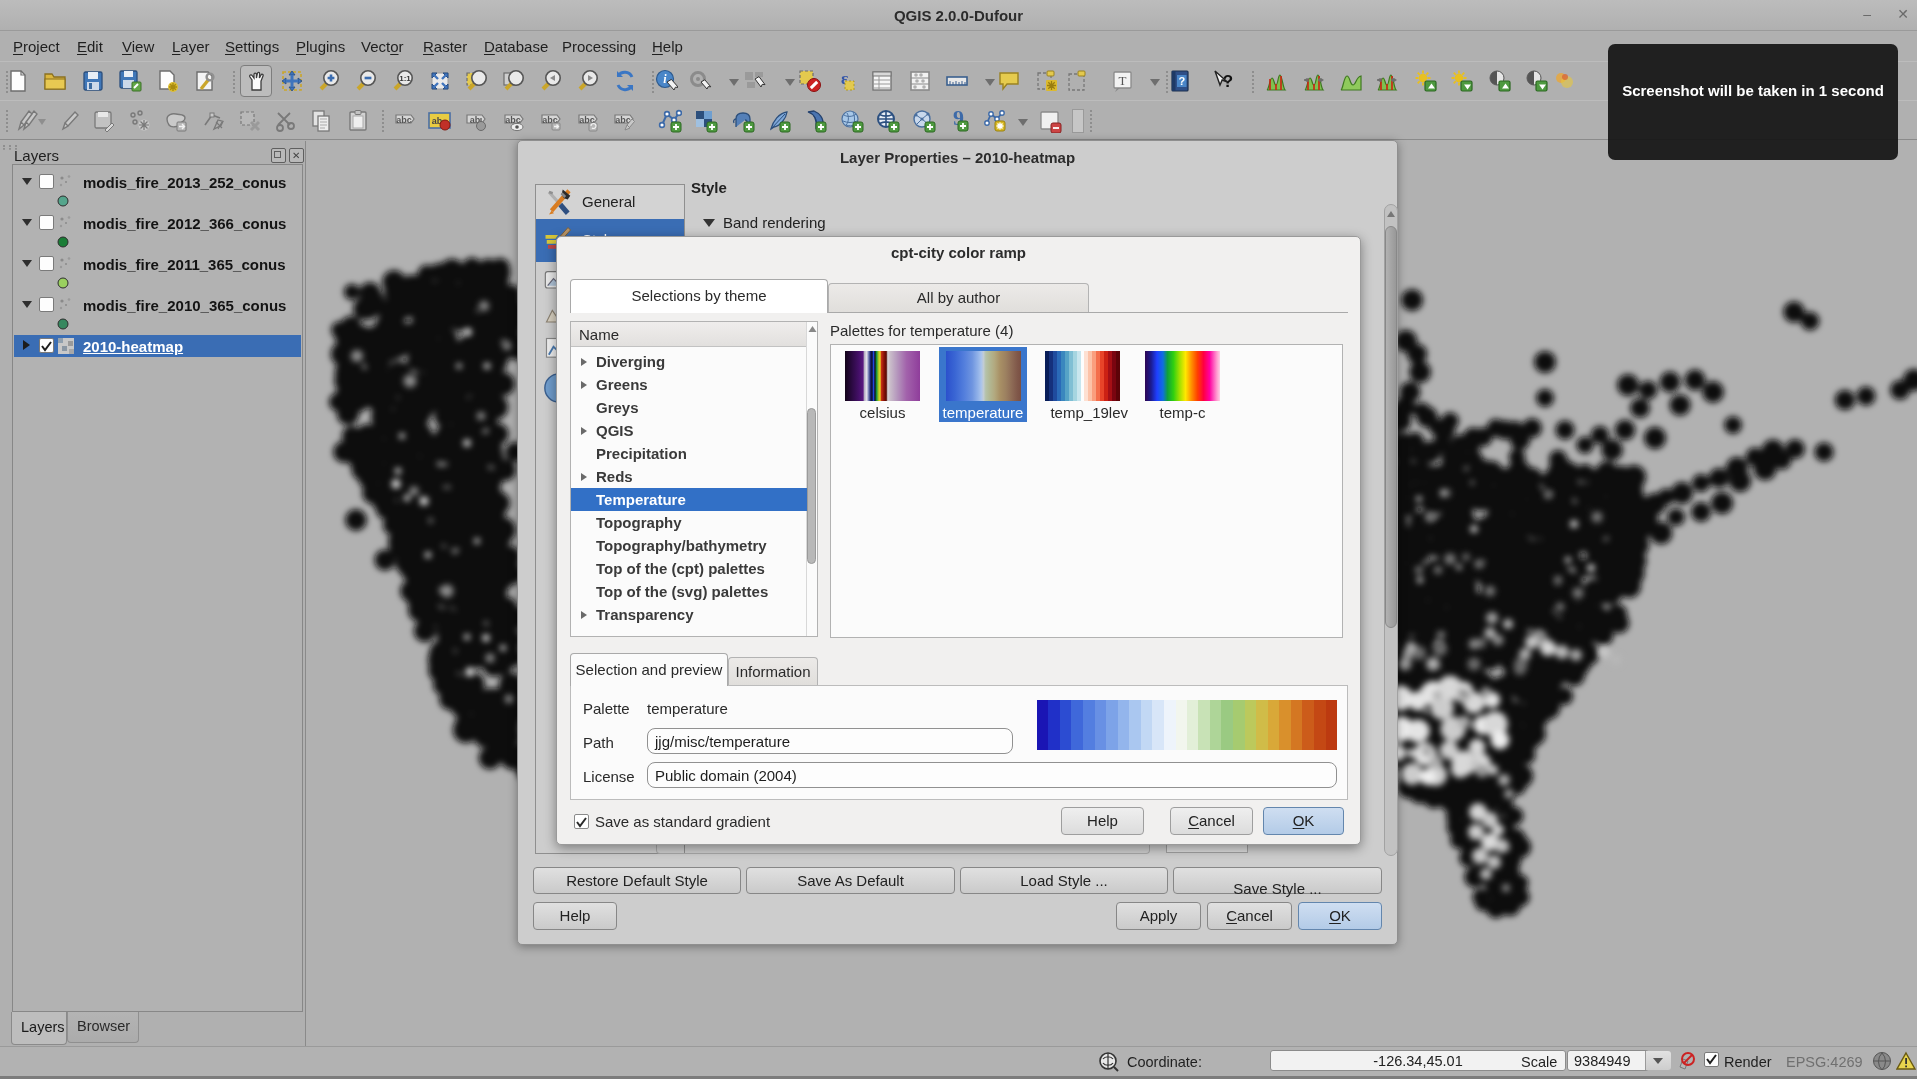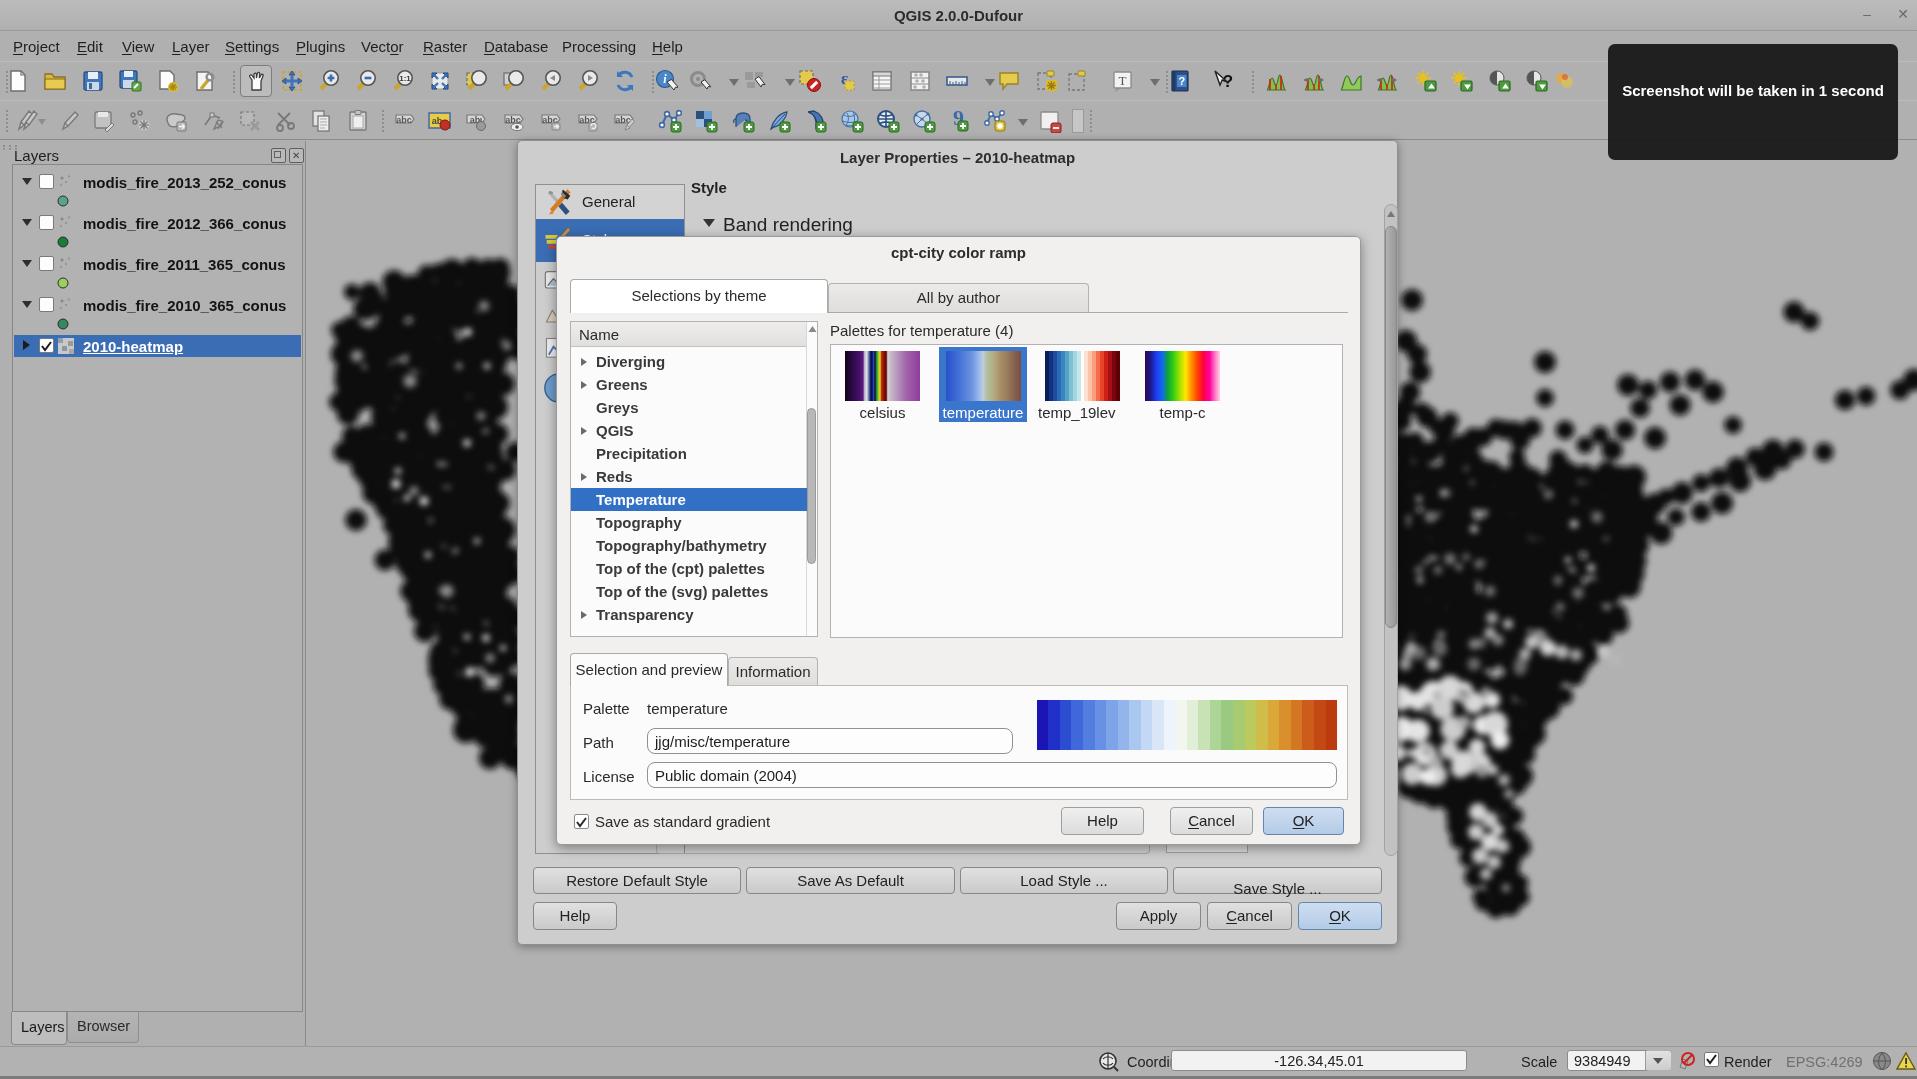--- a/index.html
+++ b/index.html
@@ -1528,21 +1528,21 @@
     <div class="abs" style="left:21px;top:878px;font-size:14.5px;color:#1a1a1a">Layers</div>
     <div class="abs" style="left:77px;top:877px;font-size:14.5px;color:#2a2a2a">Browser</div>
   </div>
 <div class="abs statusbar">
     <svg class="abs" style="left:1098px;top:4px" width="21" height="21">
       <circle cx="10" cy="10" r="8" fill="#e8e8e8" stroke="#333" stroke-width="1.6"></circle>
       <path d="M5 8c2-3 8-3 10 0M5 12c2 3 8 3 10 0M10 2v16" stroke="#333" fill="none" stroke-width="1.2"></path>
       <path d="M16 16l4 4" stroke="#333" stroke-width="2"></path>
     </svg>
     <div class="abs sbtext" style="left:1127px">Coordinate:</div>
-    <div class="abs sbinput" style="left:1171px;top:3px;width:296px;height:21px;text-align:center;padding-top:2px">-126.34,45.01</div>
+    <div class="abs sbinput" style="left:1270px;top:3px;width:296px;height:21px;text-align:center;padding-top:2px">-126.34,45.01</div>
     <div class="abs sbtext" style="left:1521px">Scale</div>
     <div class="abs sbinput" style="left:1567px;top:3px;width:82px;height:21px;padding:2px 0 0 6px">9384949</div>
     <div class="abs" style="left:1645px;top:4px;width:26px;height:19px;background:linear-gradient(#e2e2e2,#cdcdcd);border-left:1px solid #9a9a9a;border-radius:0 3px 3px 0"></div>
     <div class="abs" style="left:1653px;top:11px;width:0;height:0;border-left:5px solid transparent;border-right:5px solid transparent;border-top:6px solid #555"></div>
     <svg class="abs" style="left:1674px;top:4px" width="22" height="22">
       <path d="M6 16l3-8 5 2-3 8z" fill="#b8b8b8" stroke="#777"></path>
       <circle cx="14" cy="8" r="6" fill="none" stroke="#c22" stroke-width="2"></circle>
       <path d="M10 12l8-8" stroke="#c22" stroke-width="2"></path>
     </svg>
     <div class="abs cb" style="left:1704px;top:5px"><svg width="13" height="13">
@@ -1596,21 +1596,21 @@
         <path d="M5 17l4-7 4 4 5-8" stroke="#4a7ab0" fill="none" stroke-width="1.6"></path>
       </svg>
       <svg class="abs" style="left:6px;top:186px" width="34" height="34" viewBox="0 0 24 24">
         <circle cx="12" cy="12" r="10" fill="#6f9ccc" stroke="#3a5f8e"></circle>
         <rect x="10.5" y="9" width="3" height="9" fill="#fff"></rect>
         <rect x="10.5" y="5" width="3" height="3" fill="#fff"></rect>
       </svg>
     </div>
     <div class="abs" style="left:173px;top:38px;font-size:15px;font-weight:bold;color:#222">Style</div>
     <div class="abs" style="left:185px;top:78px;width:0;height:0;border-left:6px solid transparent;border-right:6px solid transparent;border-top:8px solid #333"></div>
-    <div class="abs" style="left:205px;top:73px;font-size:19px;color:#222">Band rendering</div>
+    <div class="abs" style="left:205px;top:73px;font-size:15px;color:#222">Band rendering</div>
     <div class="abs" style="left:866px;top:63px;width:14px;height:652px;background:#c2c2c2;border:1px solid #a2a2a2;border-radius:7px"></div>
     <div class="abs" style="left:867px;top:85px;width:12px;height:402px;background:linear-gradient(90deg,#b2b2b2,#989898);border:1px solid #888;border-radius:6px"></div>
     <div class="abs" style="left:869px;top:70px;width:0;height:0;border-left:4px solid transparent;border-right:4px solid transparent;border-bottom:6px solid #777"></div>
     <div class="abs" style="left:138px;top:700px;width:494px;height:13px;border:1px solid #a8a8a8;border-top:none;border-radius:0 0 4px 4px"></div>
     <div class="abs" style="left:648px;top:700px;width:82px;height:12px;background:#dcdcdc;border:1px solid #a0a0a0;border-top:none"></div>
     <div class="abs btn" style="left:15px;top:726px;width:208px;height:27px;padding-top:4px">Restore Default Style</div>
     <div class="abs btn" style="left:228px;top:726px;width:209px;height:27px;padding-top:4px">Save As Default</div>
     <div class="abs btn" style="left:442px;top:726px;width:208px;height:27px;padding-top:4px">Load Style ...</div>
     <div class="abs btn" style="left:655px;top:726px;width:209px;height:27px;padding-top:12px">Save Style ...</div>
     <div class="abs btn" style="left:15px;top:761px;width:84px;height:28px;padding-top:4px">Help</div>
@@ -1800,21 +1800,21 @@
             <stop offset="86%" stop-color="#ff00a0"></stop>
             <stop offset="92%" stop-color="#ff60c0"></stop>
             <stop offset="96%" stop-color="#ff9fd0"></stop>
             <stop offset="100%" stop-color="#ffd0e8"></stop>
           </linearGradient>
         </defs>
         <rect width="75" height="50" fill="url(#g314)"></rect>
       </svg>
       <div class="abs" style="left:14px;top:59px;width:75px;text-align:center;font-size:15px;color:#2a2a2a">celsius</div>
       <div class="abs" style="left:108px;top:59px;width:88px;text-align:center;font-size:15px;color:#fff">temperature</div>
-      <div class="abs" style="left:207px;top:59px;width:90px;text-align:left;font-size:15px;color:#2a2a2a">temp_19lev</div>
+      <div class="abs" style="left:207px;top:59px;width:90px;text-align:right;font-size:15px;color:#2a2a2a">temp_19lev</div>
       <div class="abs" style="left:314px;top:59px;width:75px;text-align:center;font-size:15px;color:#2a2a2a">temp-c</div>
     </div>
     <div class="abs tabA" style="left:13px;top:416px;width:158px;height:33px;padding-top:7px;z-index:2;background:#fbfbfb">Selection and preview</div>
     <div class="abs tabI" style="left:171px;top:420px;width:90px;height:29px;padding-top:5px">Information</div>
     <div class="abs whitebox" style="left:13px;top:448px;width:778px;height:115px;background:#fbfbfb;border-color:#bcbcbc">
       <div class="abs lbl15" style="left:12px;top:14px">Palette</div>
       <div class="abs lbl15" style="left:76px;top:14px">temperature</div>
       <div class="abs lbl15" style="left:12px;top:48px">Path</div>
       <div class="abs field" style="left:76px;top:42px;width:366px;height:26px;padding:4px 0 0 7px">jjg/misc/temperature</div>
       <div class="abs lbl15" style="left:12px;top:82px">License</div>

